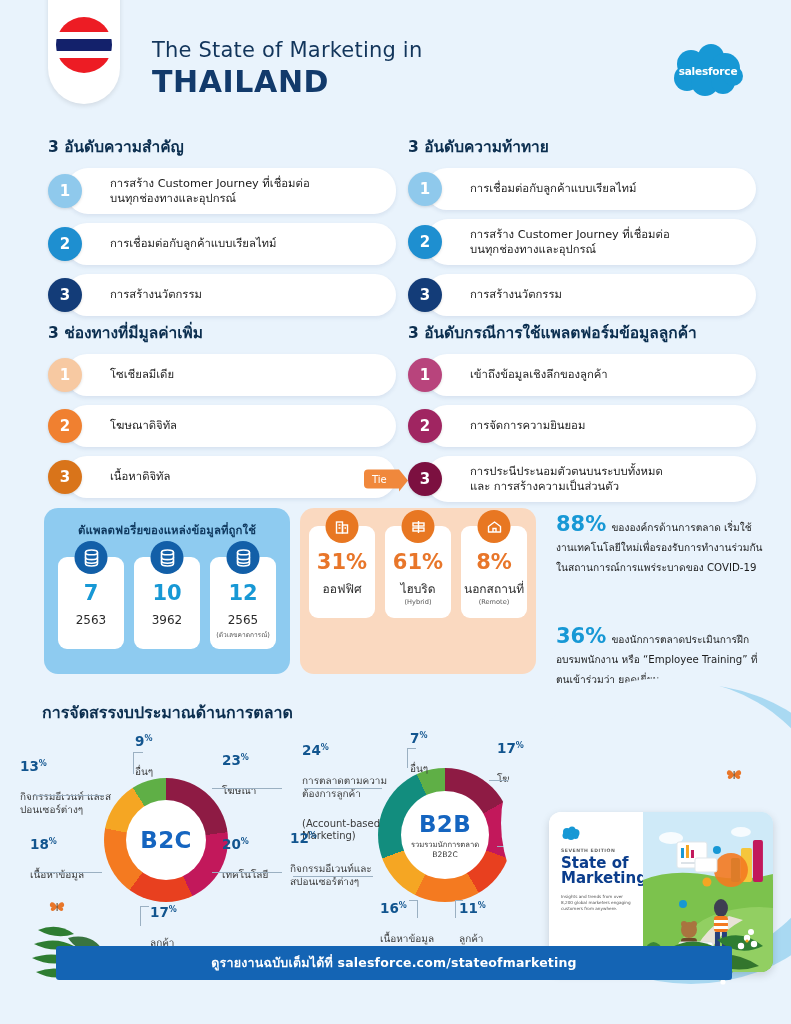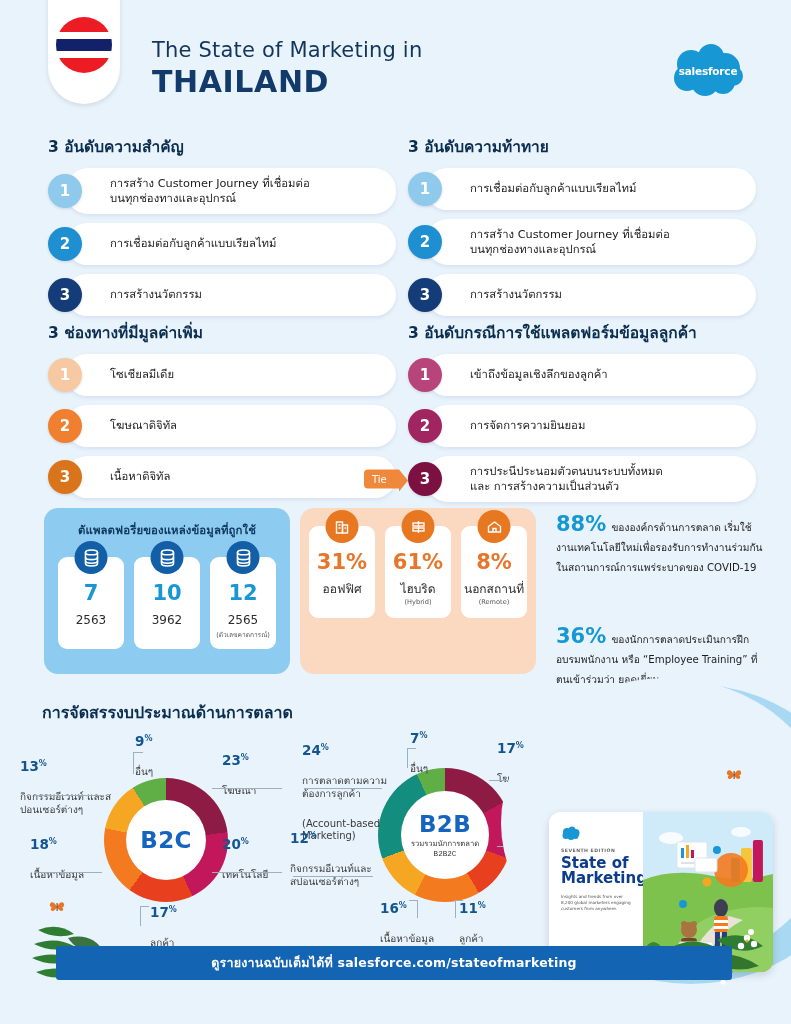--- a/index.html
+++ b/index.html
@@ -415,21 +415,21 @@
   <div class="cal" style="left:150px; top:904px">
     <div class="pct"><span>17</span><sup>%</sup></div>
     <div class="nm">ลูกค้า</div>
   </div>
   <div class="leader" style="left:140px; top:906px; width:1px; height:20px"></div>
   <div class="leader" style="left:140px; top:906px; width:9px; height:1px"></div>
 
   <div class="donut" id="donut-b2b" style="left: 378px; top: 768px; width: 134px; height: 134px; background: conic-gradient(rgb(142, 27, 68) 0%, rgb(142, 27, 68) 16.8317%, rgb(194, 24, 91) 16.8317%, rgb(194, 24, 91) 30.6931%, rgb(232, 64, 31) 30.6931%, rgb(232, 64, 31) 41.5842%, rgb(244, 122, 32) 41.5842%, rgb(244, 122, 32) 57.4257%, rgb(245, 166, 35) 57.4257%, rgb(245, 166, 35) 69.3069%, rgb(18, 141, 126) 69.3069%, rgb(18, 141, 126) 93.0693%, rgb(95, 175, 70) 93.0693%, rgb(95, 175, 70) 100%);">
     <div class="donut-hole" style="width:88px; height:88px">
       <div class="donut-label">B2B</div>
-      <div class="donut-sub" style="white-space: pre-line; font-family: Liberation Mono, monospace;">รวมรวมนักการตลาด
+      <div class="donut-sub" style="white-space: pre-line;">รวมรวมนักการตลาด
 B2B2C</div>
     </div>
   </div>
   <div class="cal" style="left:302px; top:742px; width:98px">
     <div class="pct"><span>24</span><sup>%</sup></div>
     <div class="nm">การตลาดตามความต้องการลูกค้า</div>
     <div class="nm en">(Account-based Marketing)</div>
   </div>
   <div class="leader" style="left:304px; top:788px; width:78px; height:1px"></div>
   <div class="cal" style="left:290px; top:830px; width:86px">

